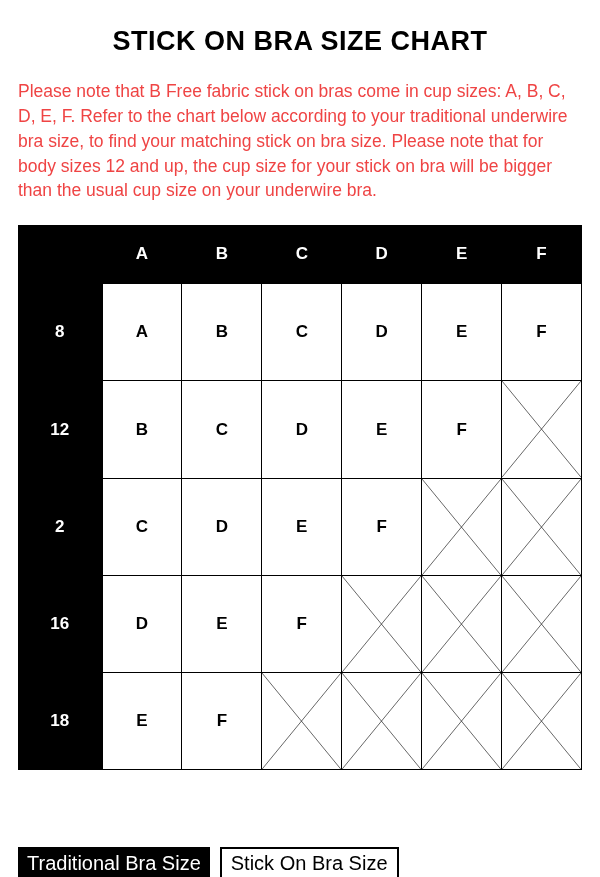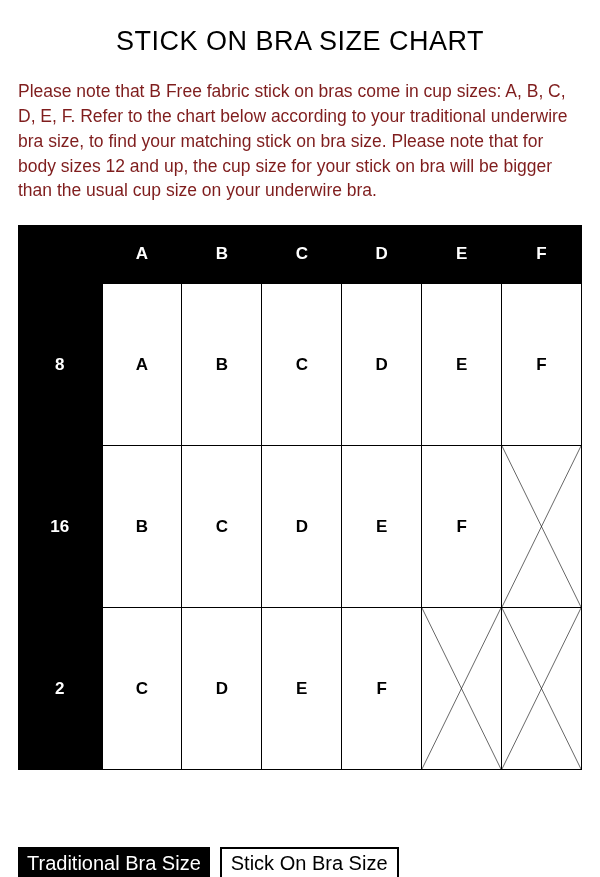--- a/index.html
+++ b/index.html
@@ -16,30 +16,30 @@
   }
   .page {
     position: relative;
     width: 600px;
     height: 877px;
     box-sizing: border-box;
   }
   .title {
     text-align: center;
     font-size: 27px;
-    font-weight: normal;
+    font-weight: bold;
     letter-spacing: 0.5px;
     margin: 26px 0 0 0;
     padding: 0 36px;
   }
   .intro {
     margin: 22px 18px 0 18px;
     font-size: 17.5px;
     line-height: 1.42;
-    color: #7f1d1d;
+    color: #ef4444;
   }
   .chart-wrap {
     position: relative;
     margin: 22px 18px 0 18px;
     width: 564px;
     height: 545px;
     background: #000000;
     box-sizing: border-box;
   }
   table.chart {
@@ -149,21 +149,21 @@
           <td class="cell">A</td>
           <td class="cell">B</td>
           <td class="cell">C</td>
           <td class="cell">D</td>
           <td class="cell">E</td>
           <td class="cell">F</td>
         </tr>
 
 
         <tr>
-          <th class="row-head">16</th>
+          <th class="row-head">12</th>
           <td class="cell">B</td>
           <td class="cell">C</td>
           <td class="cell">D</td>
           <td class="cell">E</td>
           <td class="cell">F</td>
           <td class="cell empty">
             <svg class="cross" viewBox="0 0 100 100" preserveAspectRatio="none">
               <line x1="0" y1="0" x2="100" y2="100" stroke="#000" stroke-width="0.6" vector-effect="non-scaling-stroke"></line>
               <line x1="100" y1="0" x2="0" y2="100" stroke="#000" stroke-width="0.6" vector-effect="non-scaling-stroke"></line>
             </svg>
@@ -183,21 +183,74 @@
             </svg>
           </td>
           <td class="cell empty">
             <svg class="cross" viewBox="0 0 100 100" preserveAspectRatio="none">
               <line x1="0" y1="0" x2="100" y2="100" stroke="#000" stroke-width="0.6" vector-effect="non-scaling-stroke"></line>
               <line x1="100" y1="0" x2="0" y2="100" stroke="#000" stroke-width="0.6" vector-effect="non-scaling-stroke"></line>
             </svg>
           </td>
         </tr>
 
-
+        <tr>
+          <th class="row-head">16</th>
+          <td class="cell">D</td>
+          <td class="cell">E</td>
+          <td class="cell">F</td>
+          <td class="cell empty">
+            <svg class="cross" viewBox="0 0 100 100" preserveAspectRatio="none">
+              <line x1="0" y1="0" x2="100" y2="100" stroke="#000" stroke-width="0.6" vector-effect="non-scaling-stroke"></line>
+              <line x1="100" y1="0" x2="0" y2="100" stroke="#000" stroke-width="0.6" vector-effect="non-scaling-stroke"></line>
+            </svg>
+          </td>
+          <td class="cell empty">
+            <svg class="cross" viewBox="0 0 100 100" preserveAspectRatio="none">
+              <line x1="0" y1="0" x2="100" y2="100" stroke="#000" stroke-width="0.6" vector-effect="non-scaling-stroke"></line>
+              <line x1="100" y1="0" x2="0" y2="100" stroke="#000" stroke-width="0.6" vector-effect="non-scaling-stroke"></line>
+            </svg>
+          </td>
+          <td class="cell empty">
+            <svg class="cross" viewBox="0 0 100 100" preserveAspectRatio="none">
+              <line x1="0" y1="0" x2="100" y2="100" stroke="#000" stroke-width="0.6" vector-effect="non-scaling-stroke"></line>
+              <line x1="100" y1="0" x2="0" y2="100" stroke="#000" stroke-width="0.6" vector-effect="non-scaling-stroke"></line>
+            </svg>
+          </td>
+        </tr>
+
+        <tr>
+          <th class="row-head">18</th>
+          <td class="cell">E</td>
+          <td class="cell">F</td>
+          <td class="cell empty">
+            <svg class="cross" viewBox="0 0 100 100" preserveAspectRatio="none">
+              <line x1="0" y1="0" x2="100" y2="100" stroke="#000" stroke-width="0.6" vector-effect="non-scaling-stroke"></line>
+              <line x1="100" y1="0" x2="0" y2="100" stroke="#000" stroke-width="0.6" vector-effect="non-scaling-stroke"></line>
+            </svg>
+          </td>
+          <td class="cell empty">
+            <svg class="cross" viewBox="0 0 100 100" preserveAspectRatio="none">
+              <line x1="0" y1="0" x2="100" y2="100" stroke="#000" stroke-width="0.6" vector-effect="non-scaling-stroke"></line>
+              <line x1="100" y1="0" x2="0" y2="100" stroke="#000" stroke-width="0.6" vector-effect="non-scaling-stroke"></line>
+            </svg>
+          </td>
+          <td class="cell empty">
+            <svg class="cross" viewBox="0 0 100 100" preserveAspectRatio="none">
+              <line x1="0" y1="0" x2="100" y2="100" stroke="#000" stroke-width="0.6" vector-effect="non-scaling-stroke"></line>
+              <line x1="100" y1="0" x2="0" y2="100" stroke="#000" stroke-width="0.6" vector-effect="non-scaling-stroke"></line>
+            </svg>
+          </td>
+          <td class="cell empty">
+            <svg class="cross" viewBox="0 0 100 100" preserveAspectRatio="none">
+              <line x1="0" y1="0" x2="100" y2="100" stroke="#000" stroke-width="0.6" vector-effect="non-scaling-stroke"></line>
+              <line x1="100" y1="0" x2="0" y2="100" stroke="#000" stroke-width="0.6" vector-effect="non-scaling-stroke"></line>
+            </svg>
+          </td>
+        </tr>
 
       </tbody>
     </table>
   </div>
 
   <div class="legend">
     <div class="legend-black">Traditional Bra Size</div>
     <div class="legend-white">Stick On Bra Size</div>
   </div>
 

